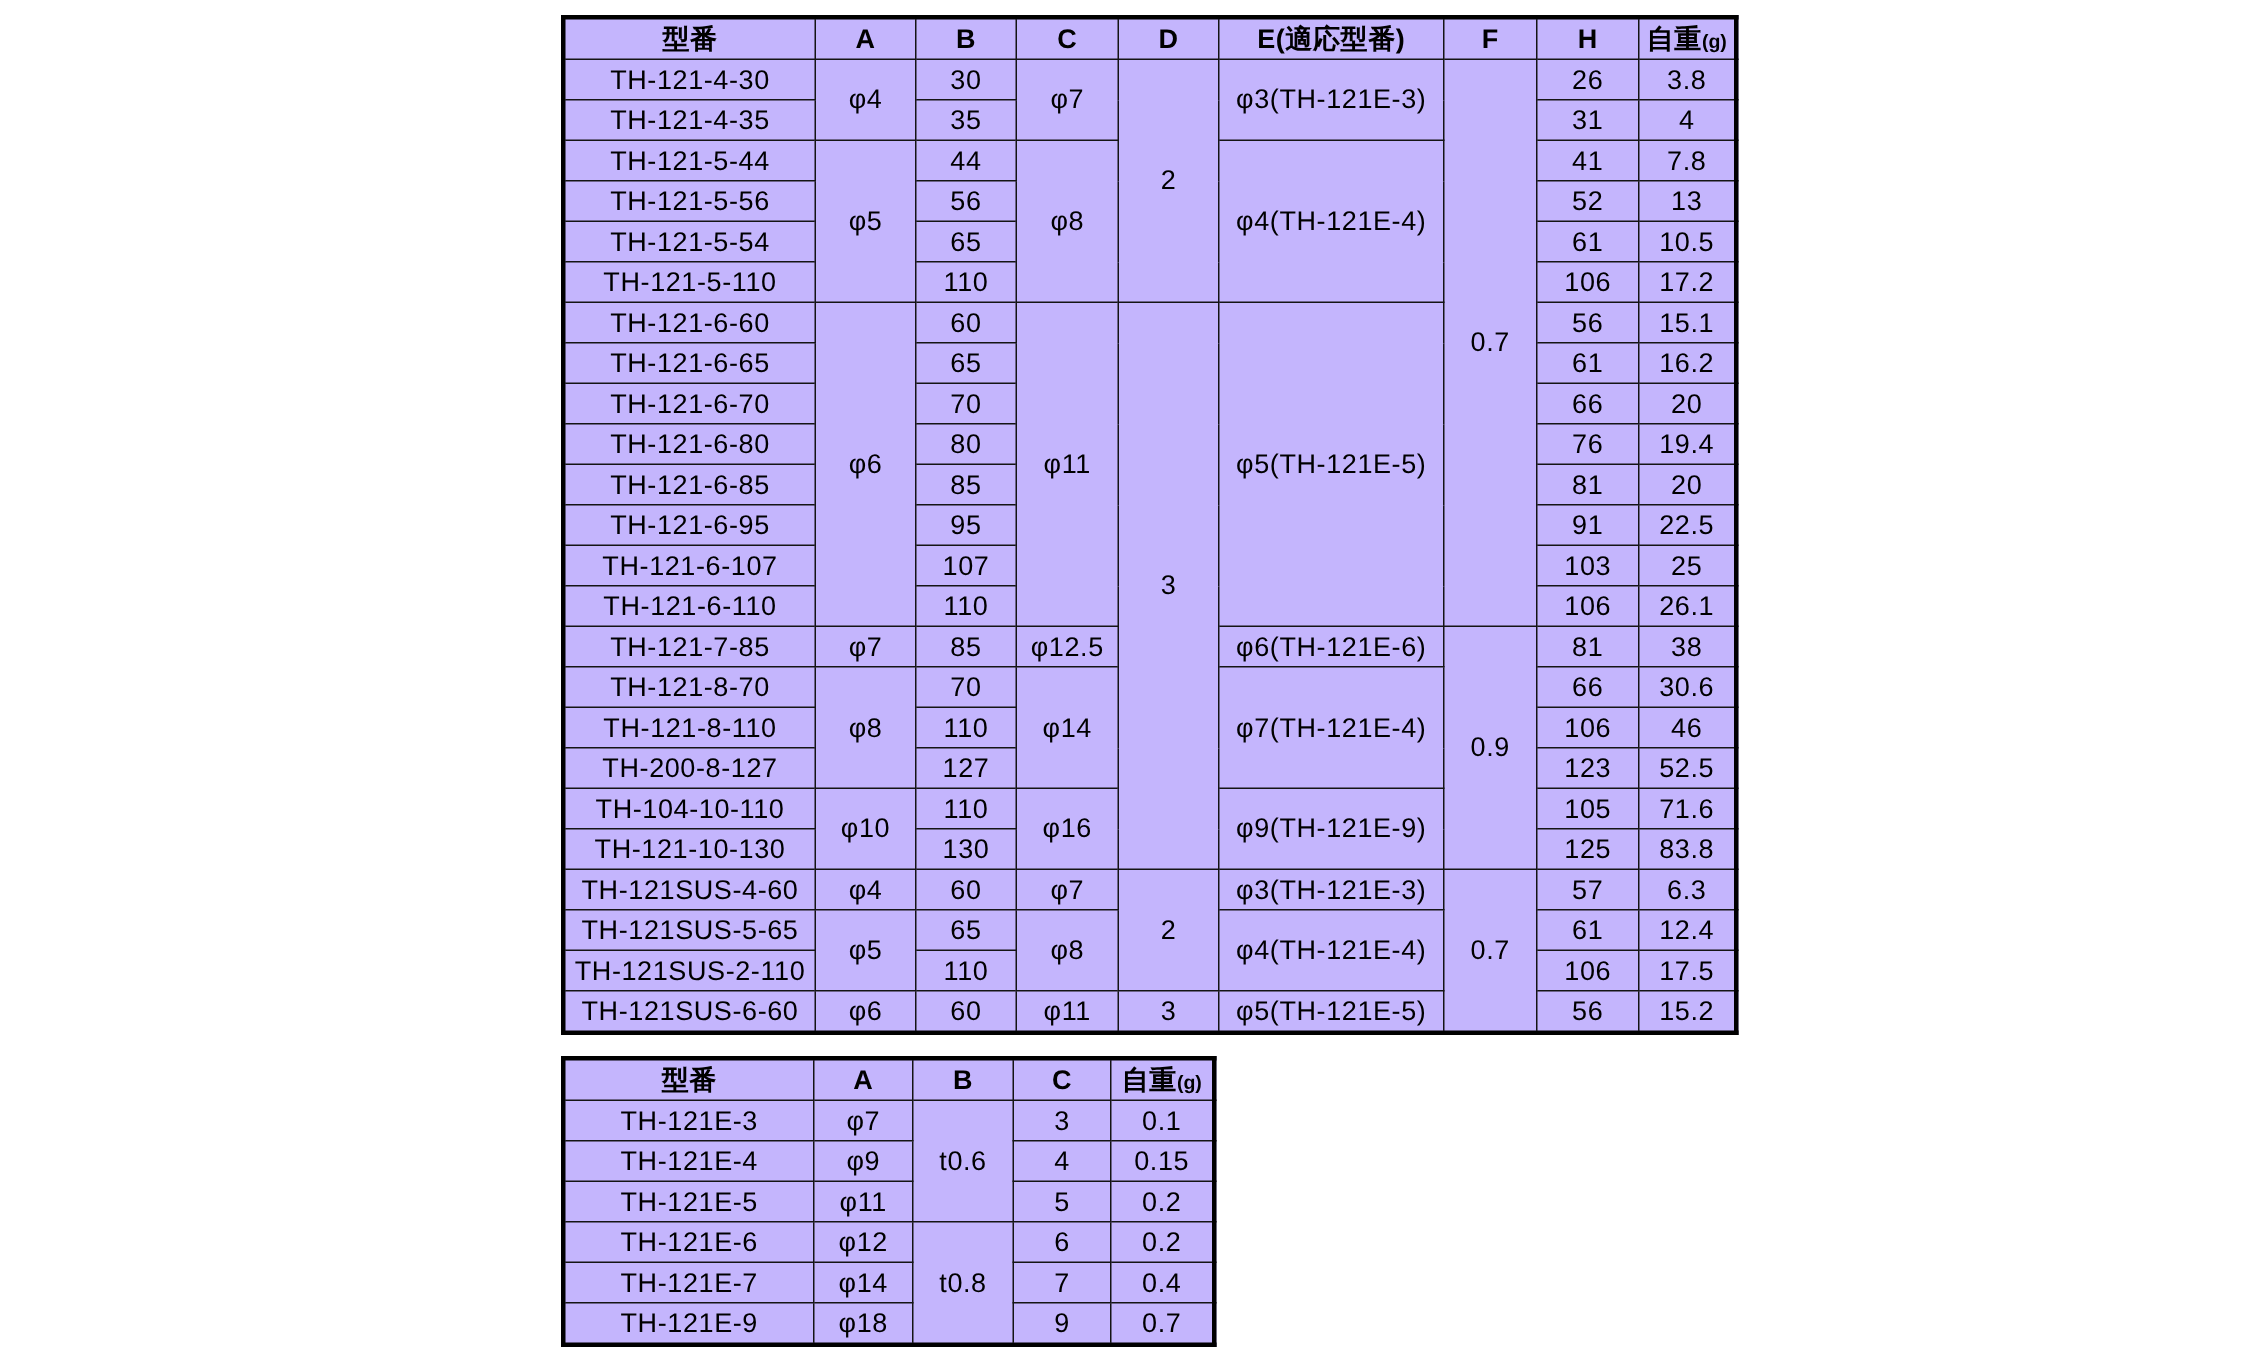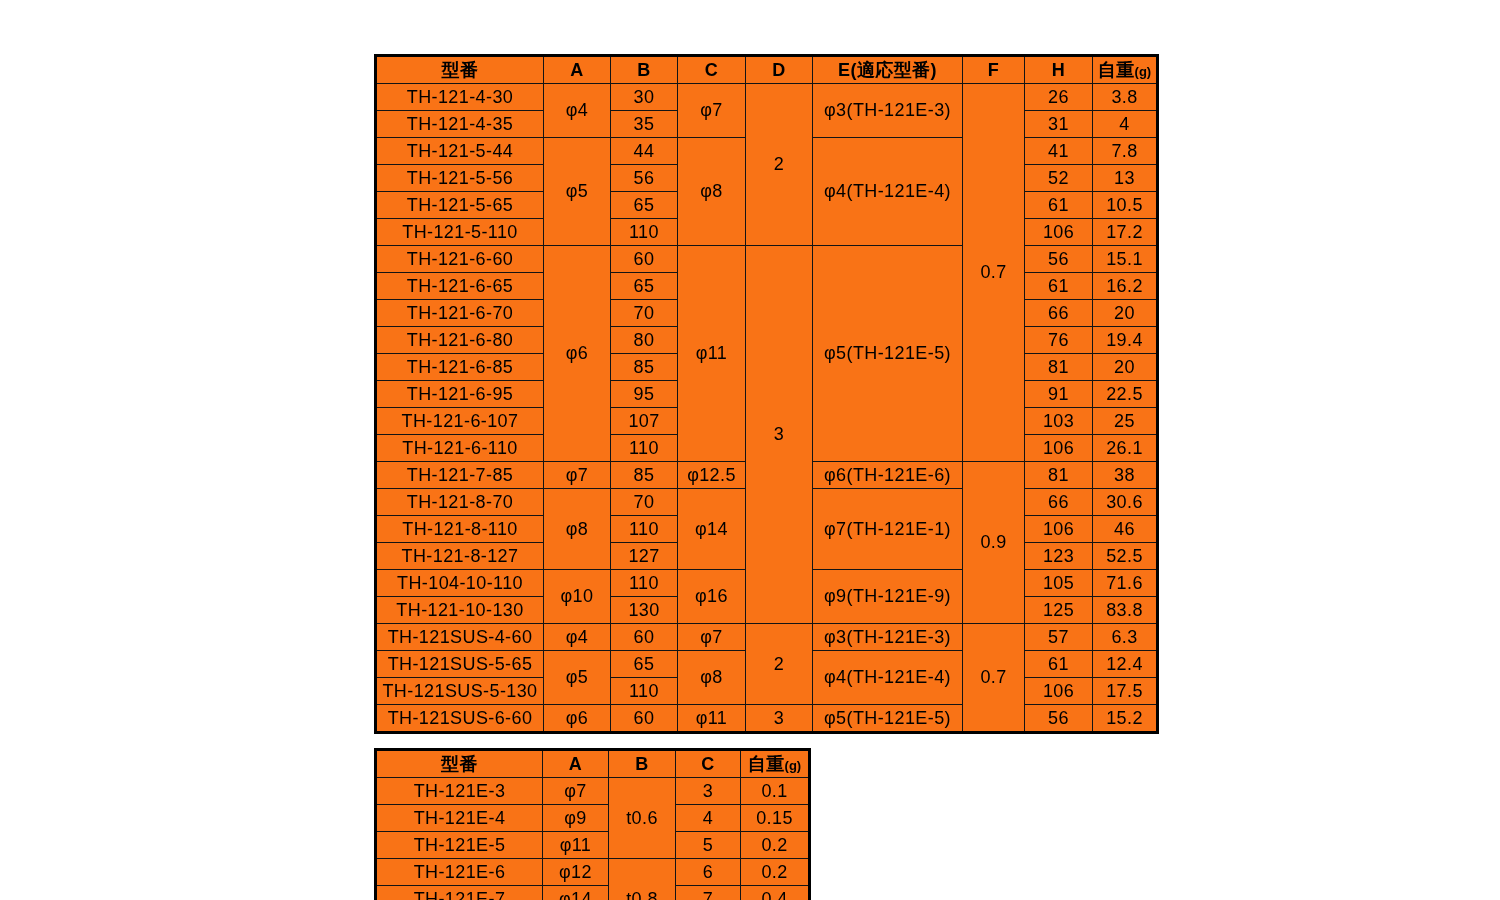--- a/index.html
+++ b/index.html
@@ -12,23 +12,22 @@
     position: relative;
     width: 1500px;
     height: 900px;
     background: #ffffff;
     overflow: hidden;
   }
   table.spec {
     position: absolute;
     border-collapse: collapse;
     table-layout: fixed;
-    background: #f97316;
+    background: #c4b5fd;
     border: 3px solid #000000;
-    margin-top: 44px;
   }
   #table-main {
     left: 374px;
     top: 10px;
     width: 782px;
     height: 668px;
   }
   #table-e {
     left: 374px;
     top: 704px;
@@ -115,21 +114,21 @@
           <td>41</td>
           <td>7.8</td>
         </tr>
         <tr>
           <td>TH-121-5-56</td>
           <td>56</td>
           <td>52</td>
           <td>13</td>
         </tr>
         <tr>
-          <td>TH-121-5-65</td>
+          <td>TH-121-5-54</td>
           <td>65</td>
           <td>61</td>
           <td>10.5</td>
         </tr>
         <tr>
           <td>TH-121-5-110</td>
           <td>110</td>
           <td>106</td>
           <td>17.2</td>
         </tr>
@@ -193,32 +192,32 @@
           <td>φ6(TH-121E-6)</td>
           <td rowspan="6">0.9</td>
           <td>81</td>
           <td>38</td>
         </tr>
         <tr>
           <td>TH-121-8-70</td>
           <td rowspan="3">φ8</td>
           <td>70</td>
           <td rowspan="3">φ14</td>
-          <td rowspan="3">φ7(TH-121E-1)</td>
+          <td rowspan="3">φ7(TH-121E-4)</td>
           <td>66</td>
           <td>30.6</td>
         </tr>
         <tr>
           <td>TH-121-8-110</td>
           <td>110</td>
           <td>106</td>
           <td>46</td>
         </tr>
         <tr>
-          <td>TH-121-8-127</td>
+          <td>TH-200-8-127</td>
           <td>127</td>
           <td>123</td>
           <td>52.5</td>
         </tr>
         <tr>
           <td>TH-104-10-110</td>
           <td rowspan="2">φ10</td>
           <td>110</td>
           <td rowspan="2">φ16</td>
           <td rowspan="2">φ9(TH-121E-9)</td>
@@ -245,21 +244,21 @@
         <tr>
           <td>TH-121SUS-5-65</td>
           <td rowspan="2">φ5</td>
           <td>65</td>
           <td rowspan="2">φ8</td>
           <td rowspan="2">φ4(TH-121E-4)</td>
           <td>61</td>
           <td>12.4</td>
         </tr>
         <tr>
-          <td>TH-121SUS-5-130</td>
+          <td>TH-121SUS-2-110</td>
           <td>110</td>
           <td>106</td>
           <td>17.5</td>
         </tr>
         <tr>
           <td>TH-121SUS-6-60</td>
           <td>φ6</td>
           <td>60</td>
           <td>φ11</td>
           <td>3</td>

